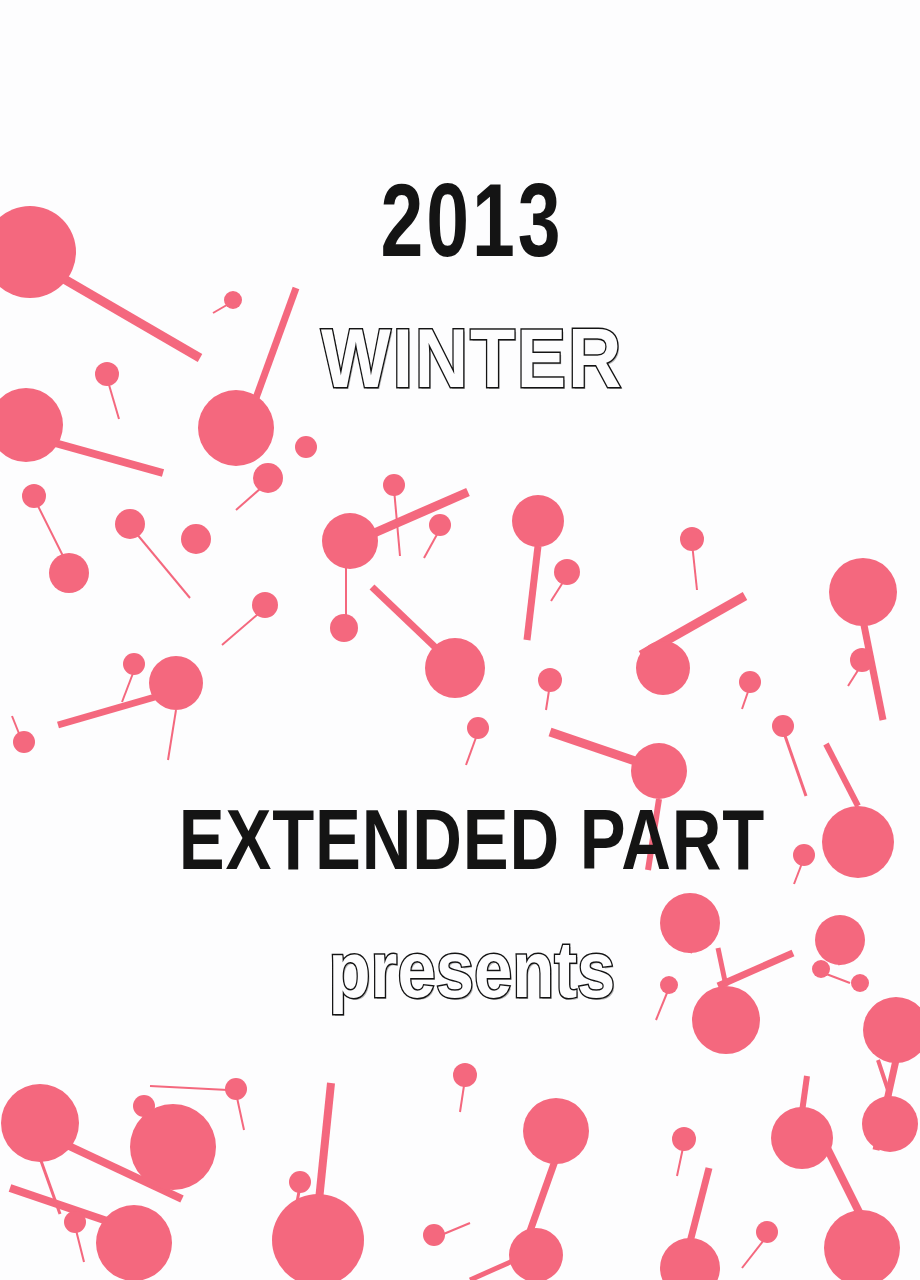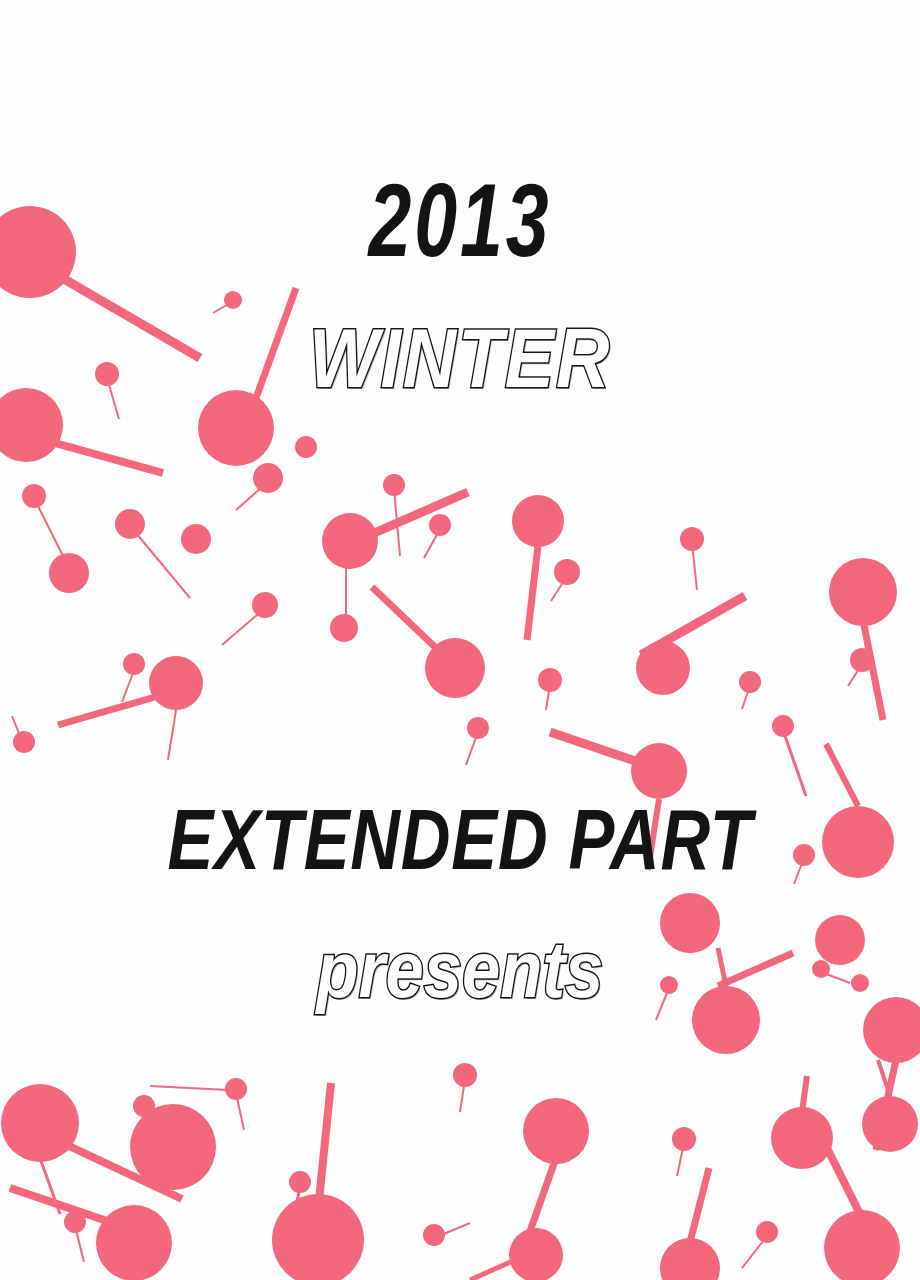--- a/index.html
+++ b/index.html
@@ -21,26 +21,25 @@
   #molecule-layer {
     position: absolute;
     left: 0;
     top: 0;
     width: 920px;
     height: 1280px;
     display: block;
   }
   #text-layer {
     position: absolute;
-    left: 0;
+    left: 12px;
     top: 0;
     width: 878px;
     height: 1280px;
     pointer-events: none;
-    font-style: italic;
   }
   .title-line {
     position: absolute;
     width: 920px;
     text-align: center;
     white-space: nowrap;
     line-height: 1;
   }
   
   .solid {

